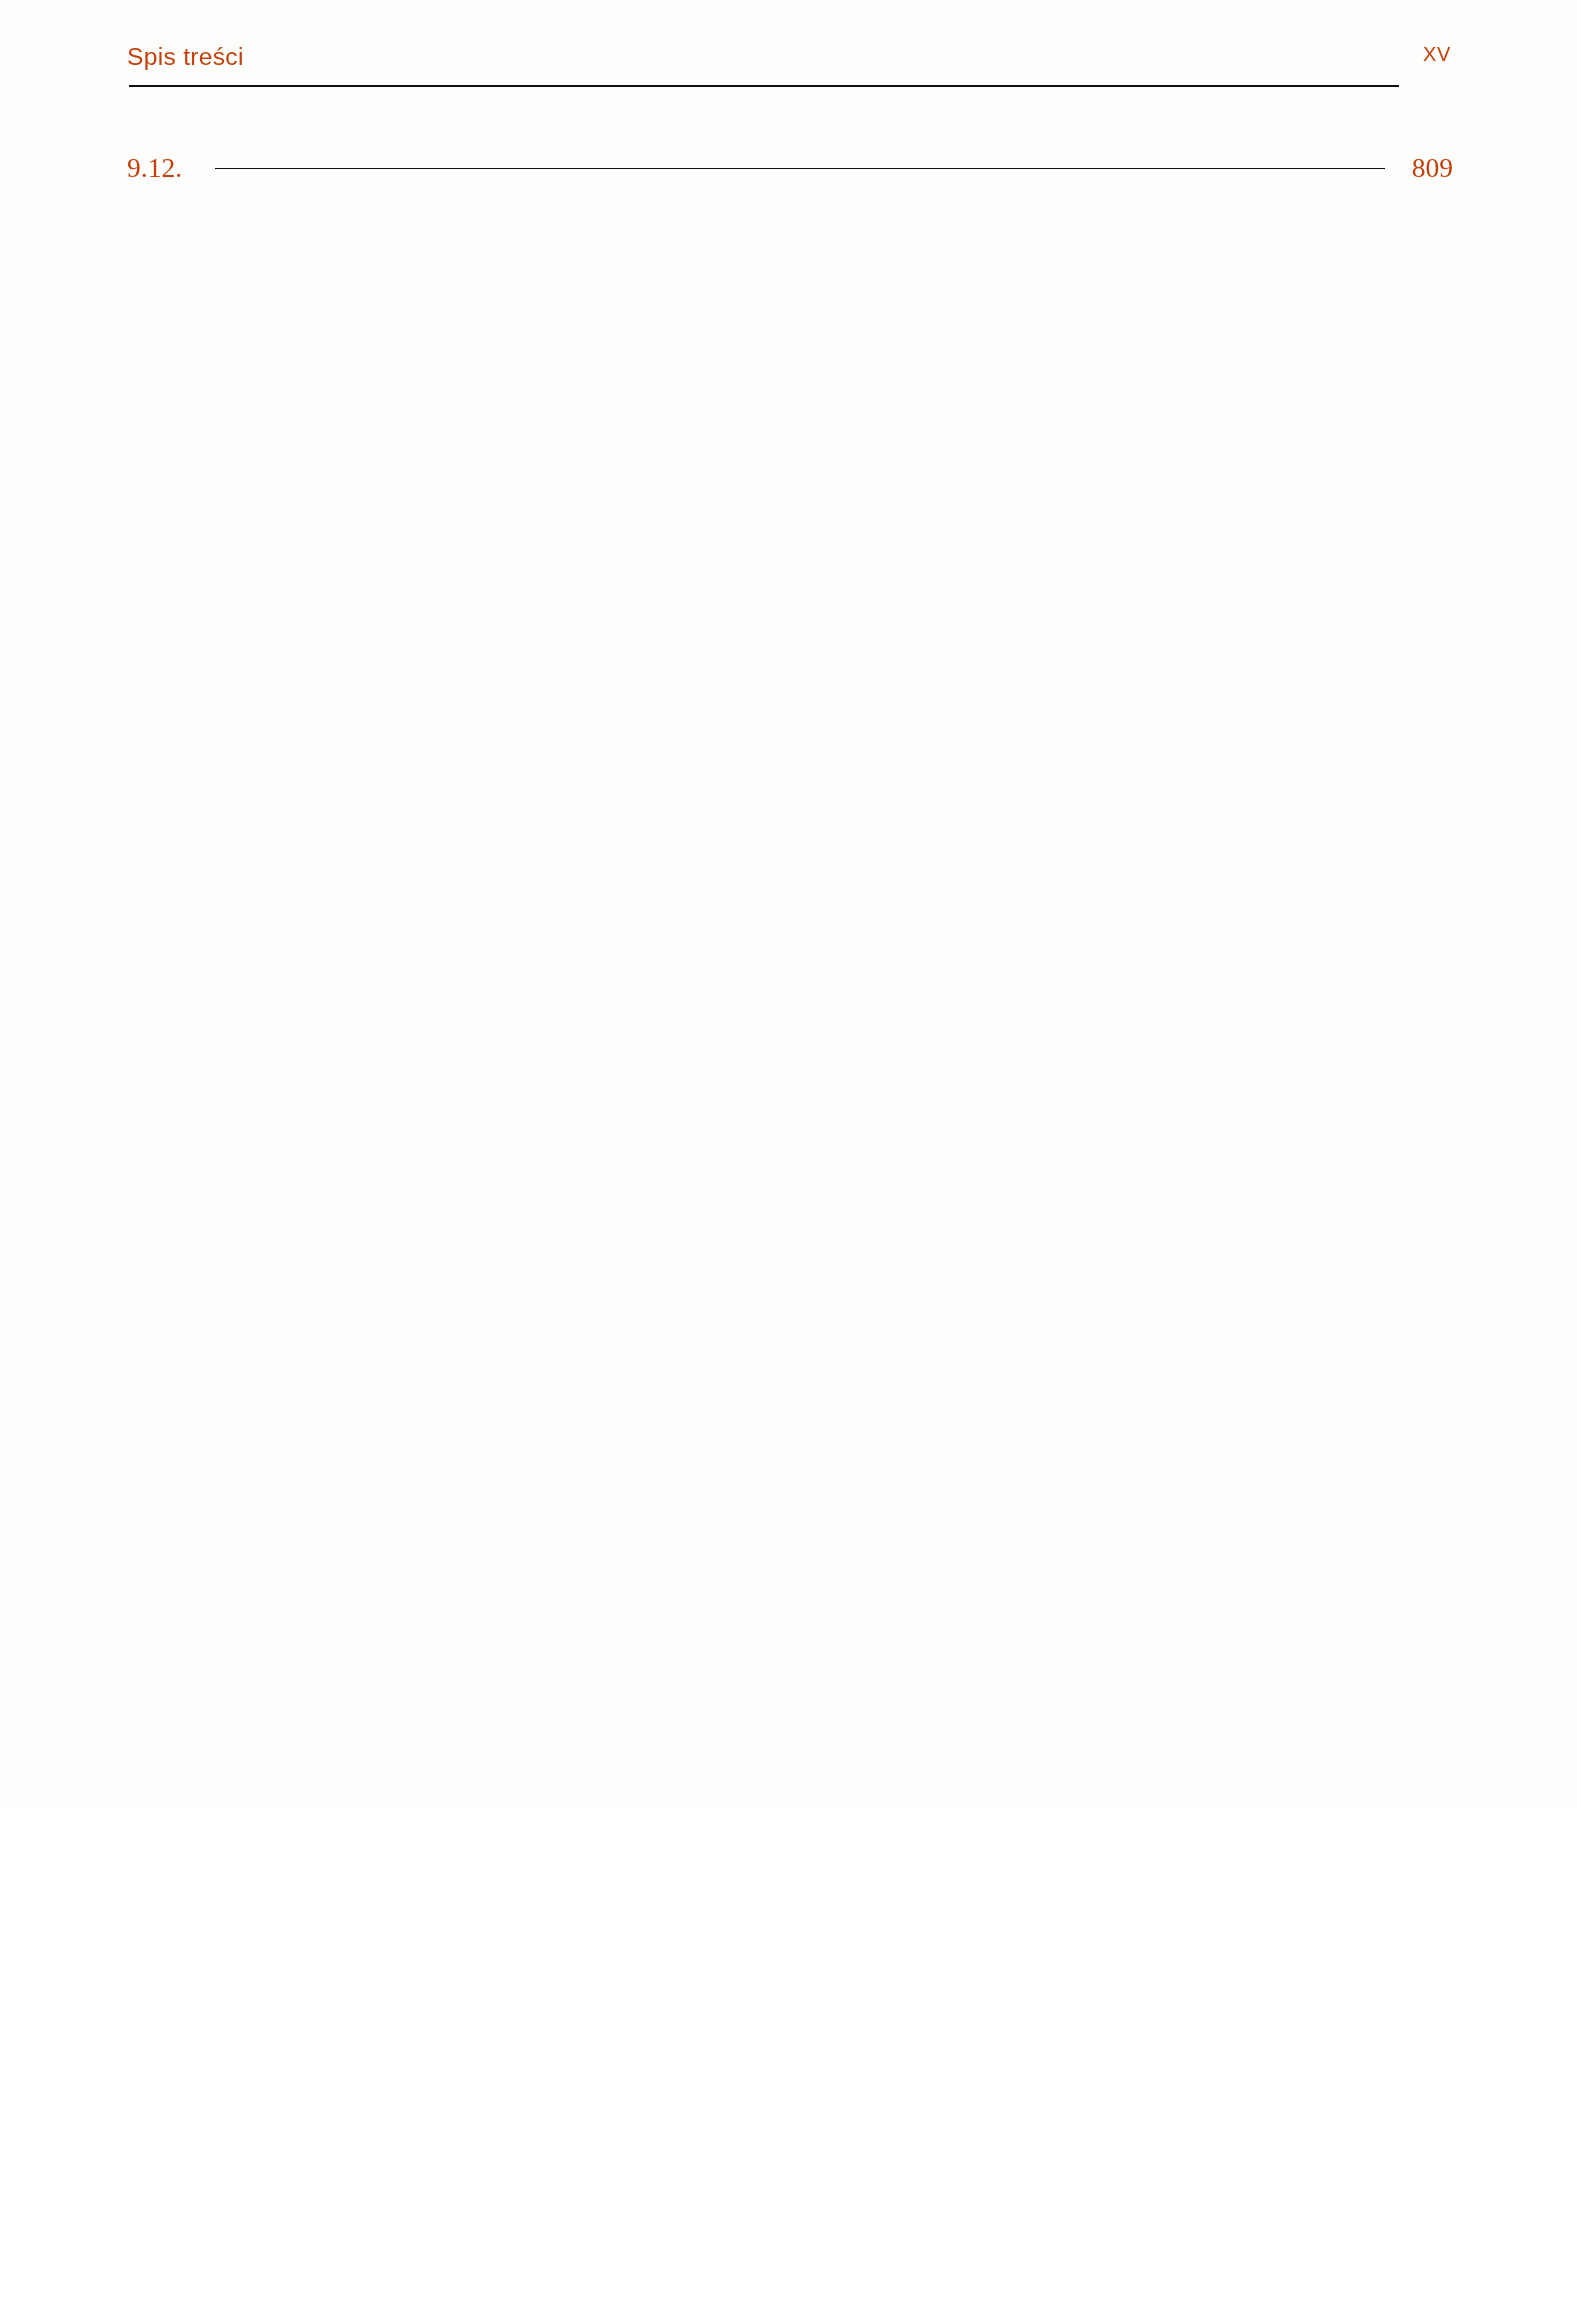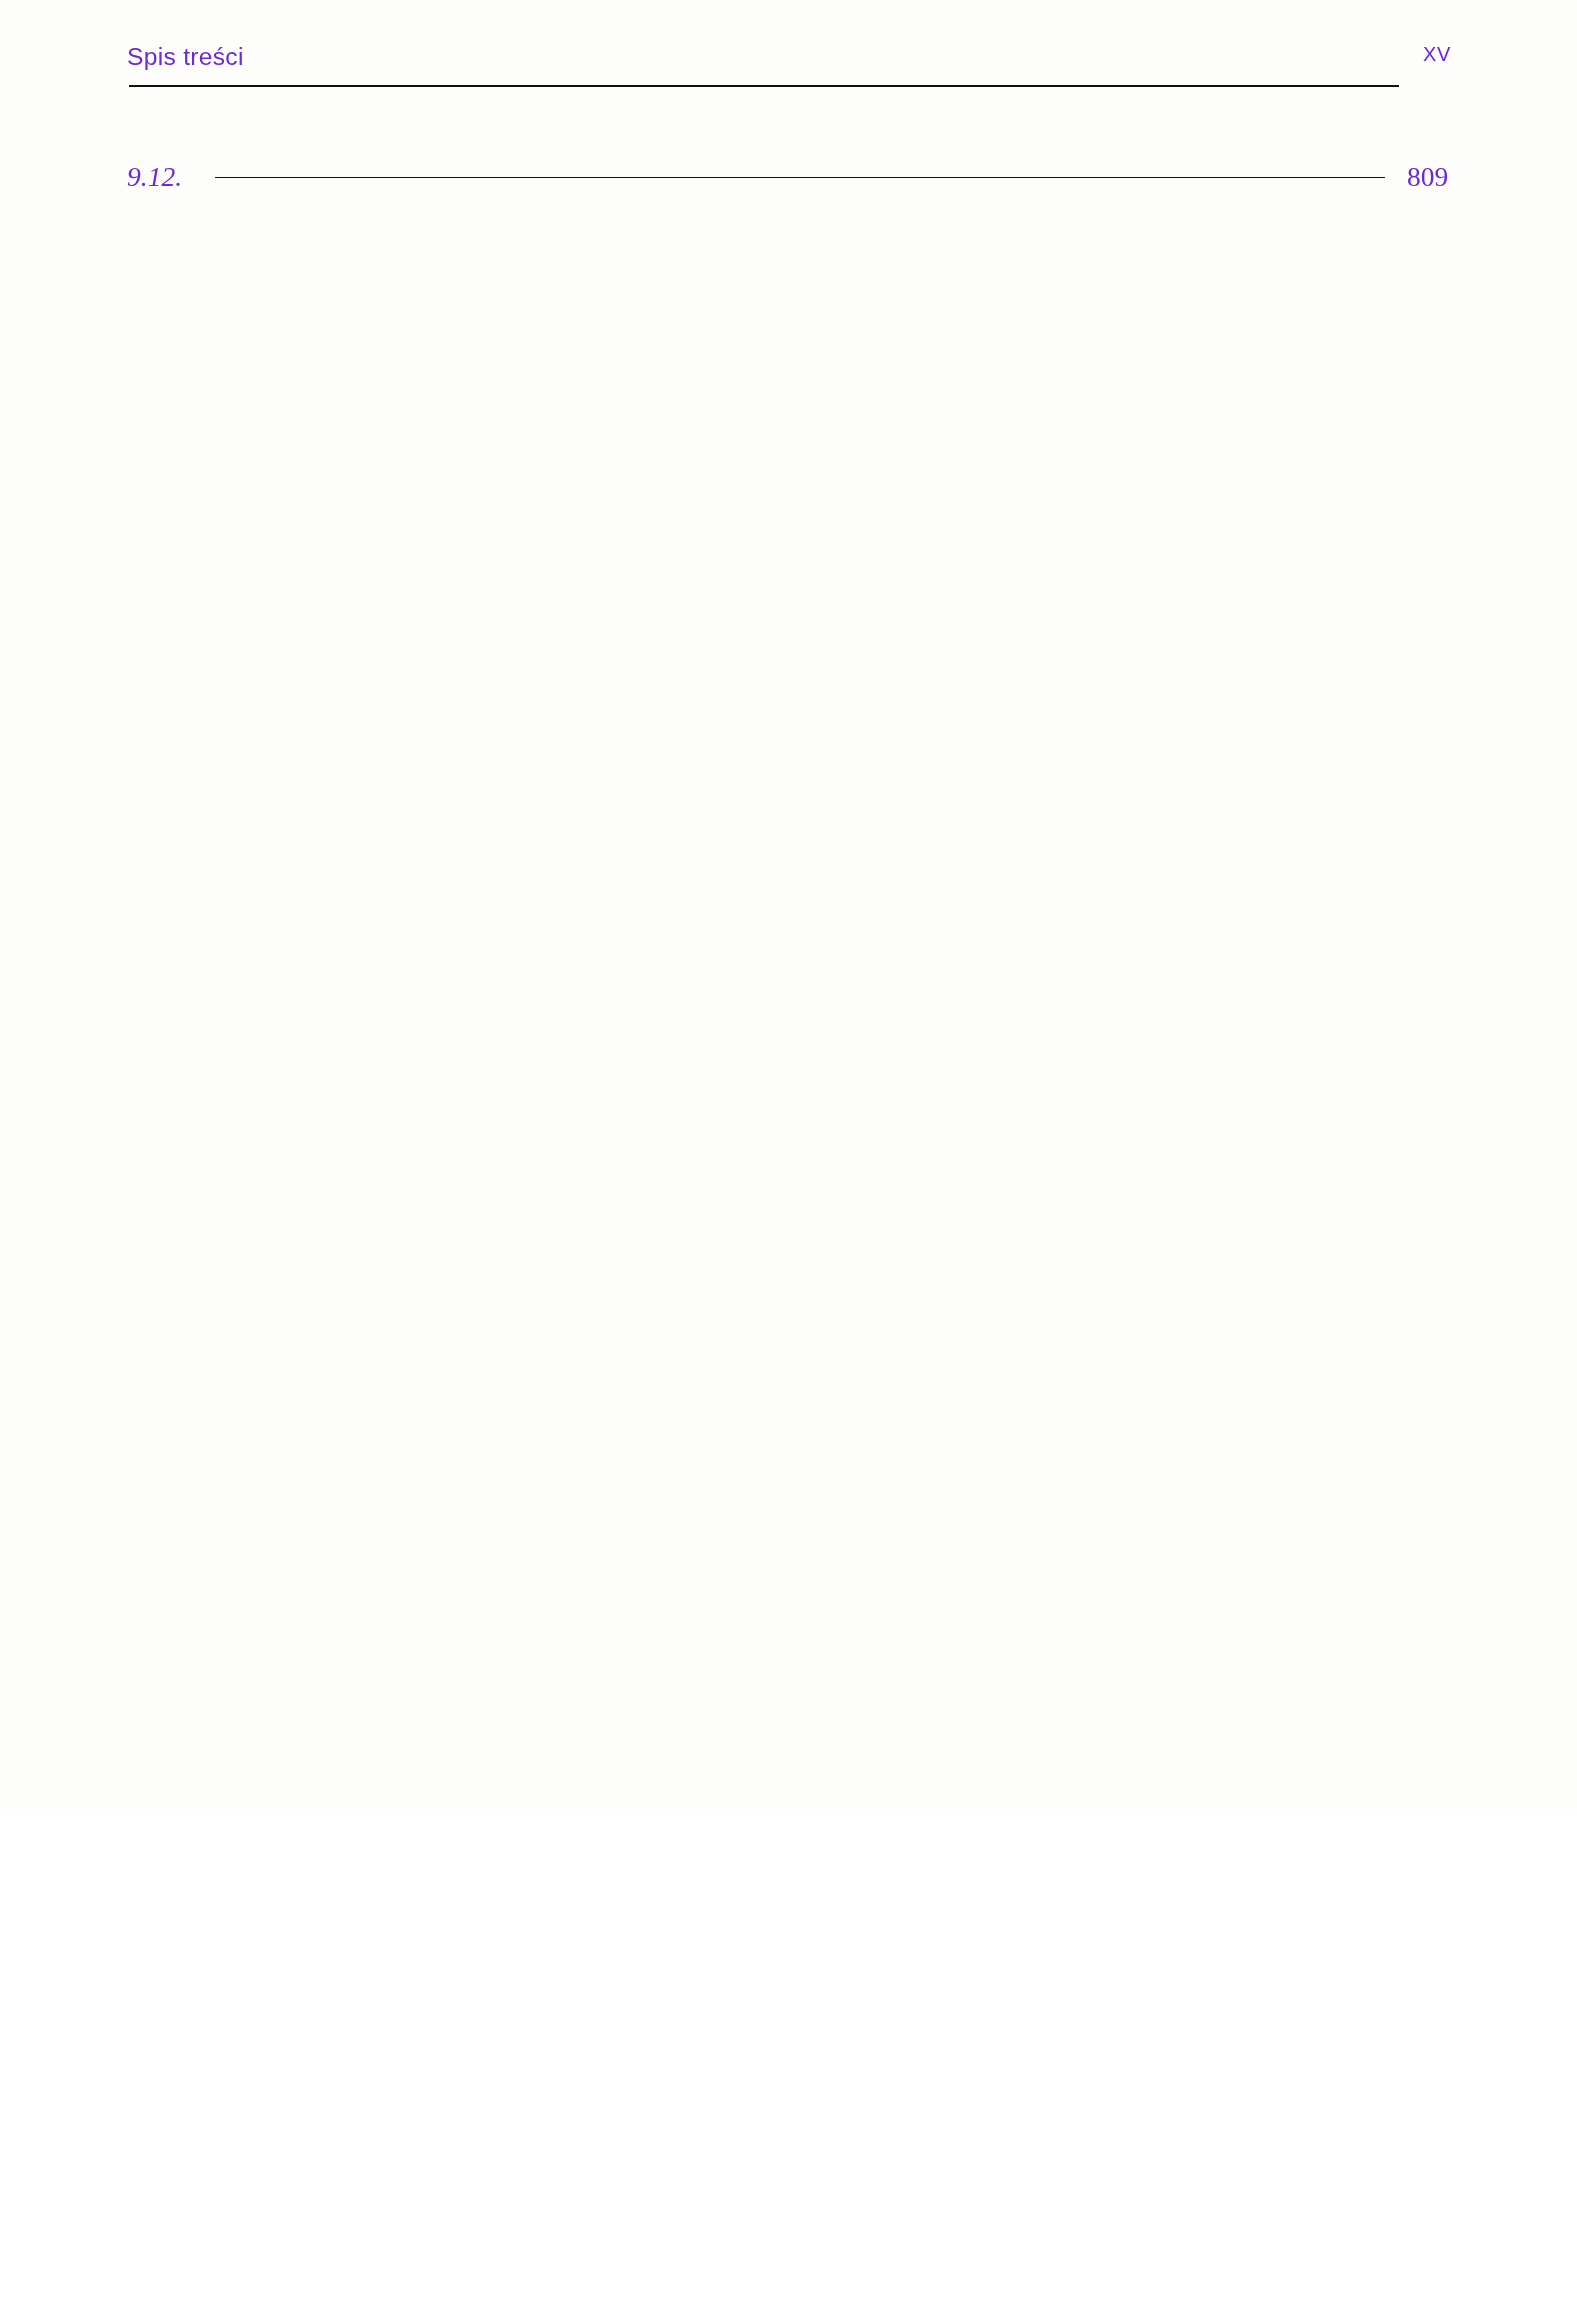--- a/index.html
+++ b/index.html
@@ -6,23 +6,23 @@
     margin: 0;
     padding: 0;
     background: #ffffff;
   }
   .page {
     position: relative;
     width: 1577px;
     height: 1809px;
     background: #fdfdfb;
     font-family: "Liberation Serif", serif;
-    color: #6d28d9;
+    color: #c2410c;
     box-sizing: border-box;
-    padding: 16px;
+    padding: 7px;
     overflow: hidden;
   }
 
   
   .runhead {
     position: absolute;
     left: 127px;
     top: 43px;
     width: 1333px;
     height: 52px;
@@ -63,21 +63,20 @@
 
   
   .row {
     display: flex;
     align-items: baseline;
     width: 100%;
   }
   .row .num {
     flex: 0 0 auto;
     white-space: pre;
-    font-style: italic;
   }
   .row .label {
     flex: 0 0 auto;
     white-space: pre;
   }
   .row .leader {
     flex: 1 1 auto;
     position: relative;
     height: 1em;
     margin: 0 6px;

